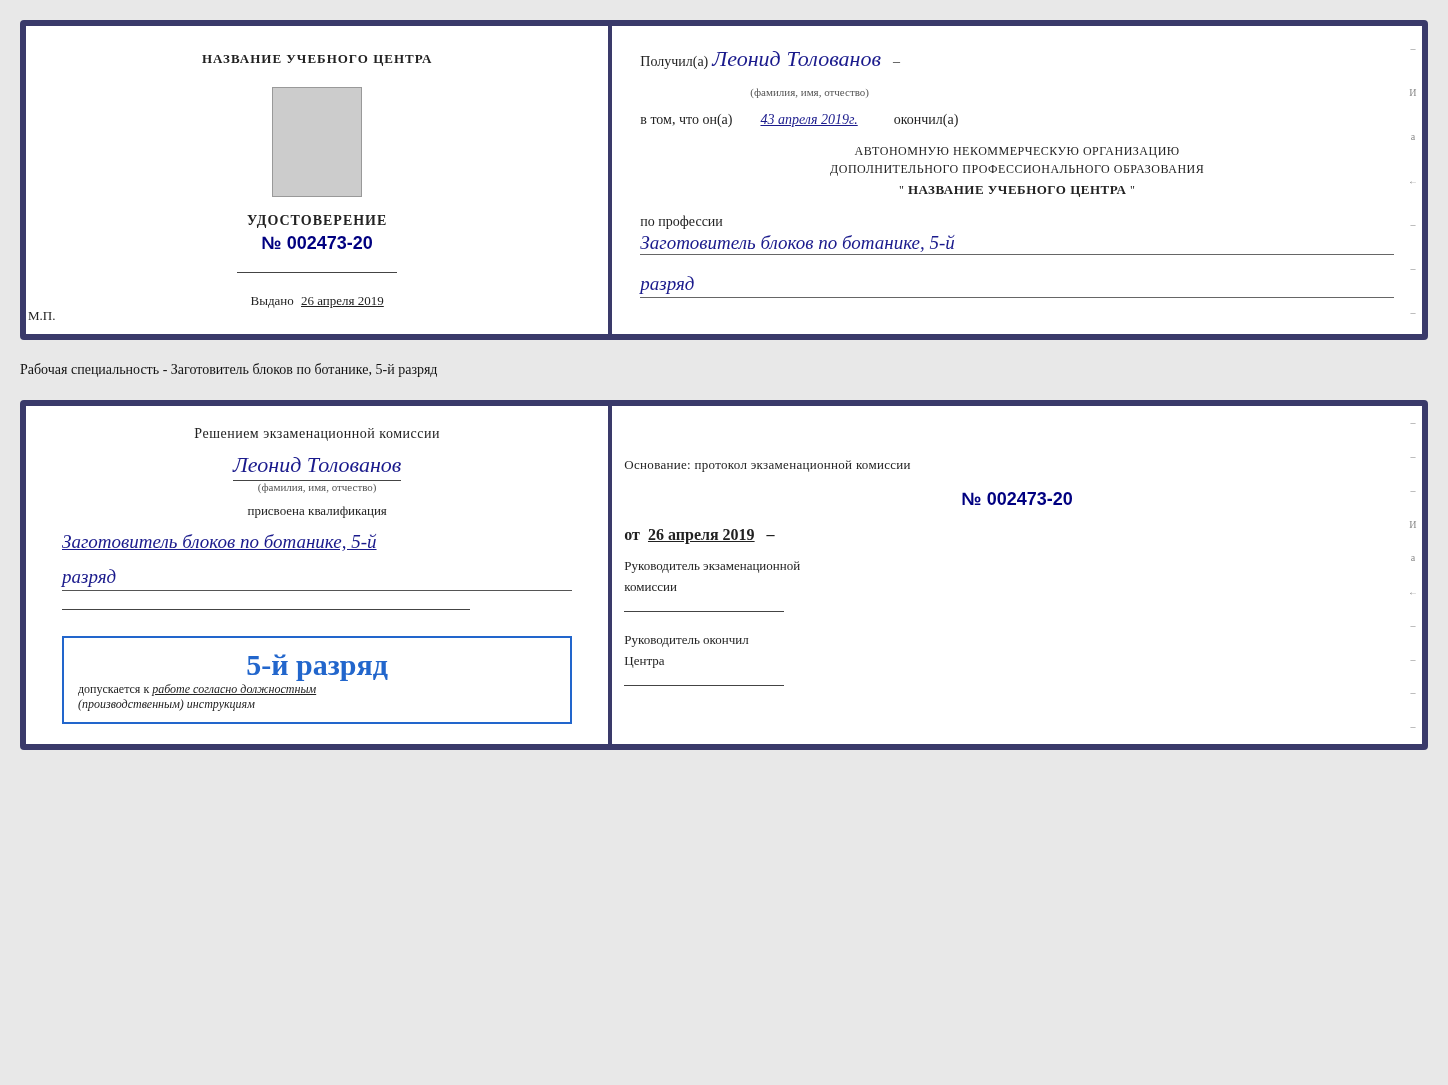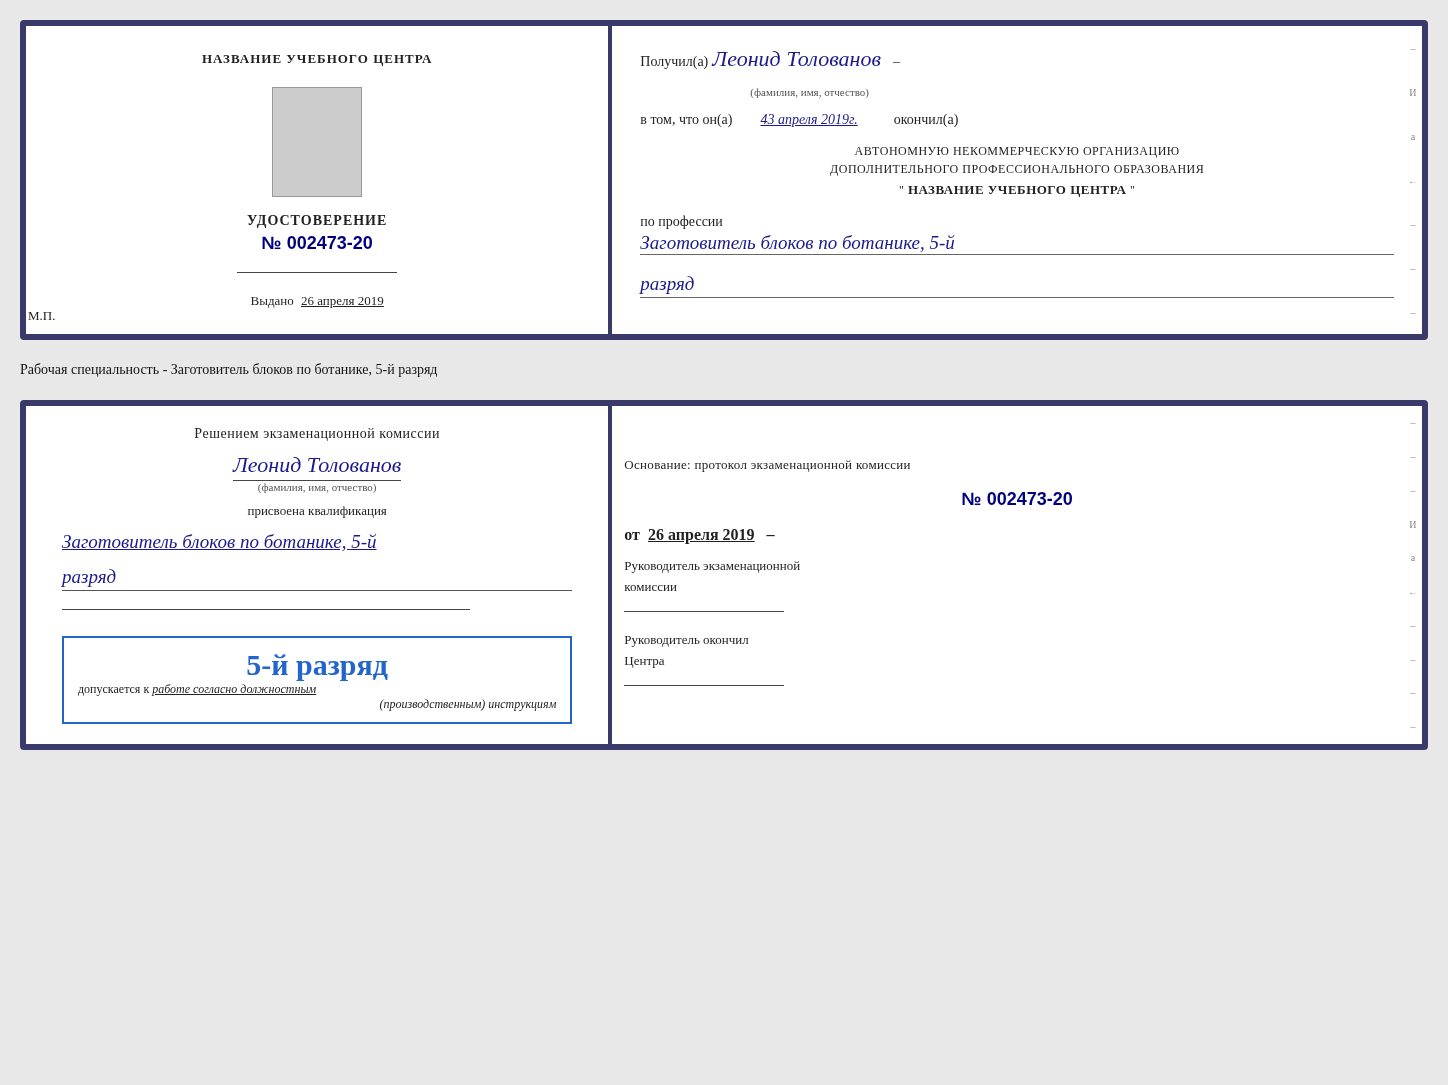--- a/index.html
+++ b/index.html
@@ -267,21 +267,20 @@
 
     .stamp-dopusk {
       font-size: 12px;
       color: #222;
     }
 
     .stamp-italic {
       font-style: italic;
       font-size: 12px;
       color: #222;
-      text-align: right;
     }
 
     
     .osnovanie-text {
       font-size: 13px;
       color: #222;
       letter-spacing: 0.3px;
     }
 
     .protocol-num {

